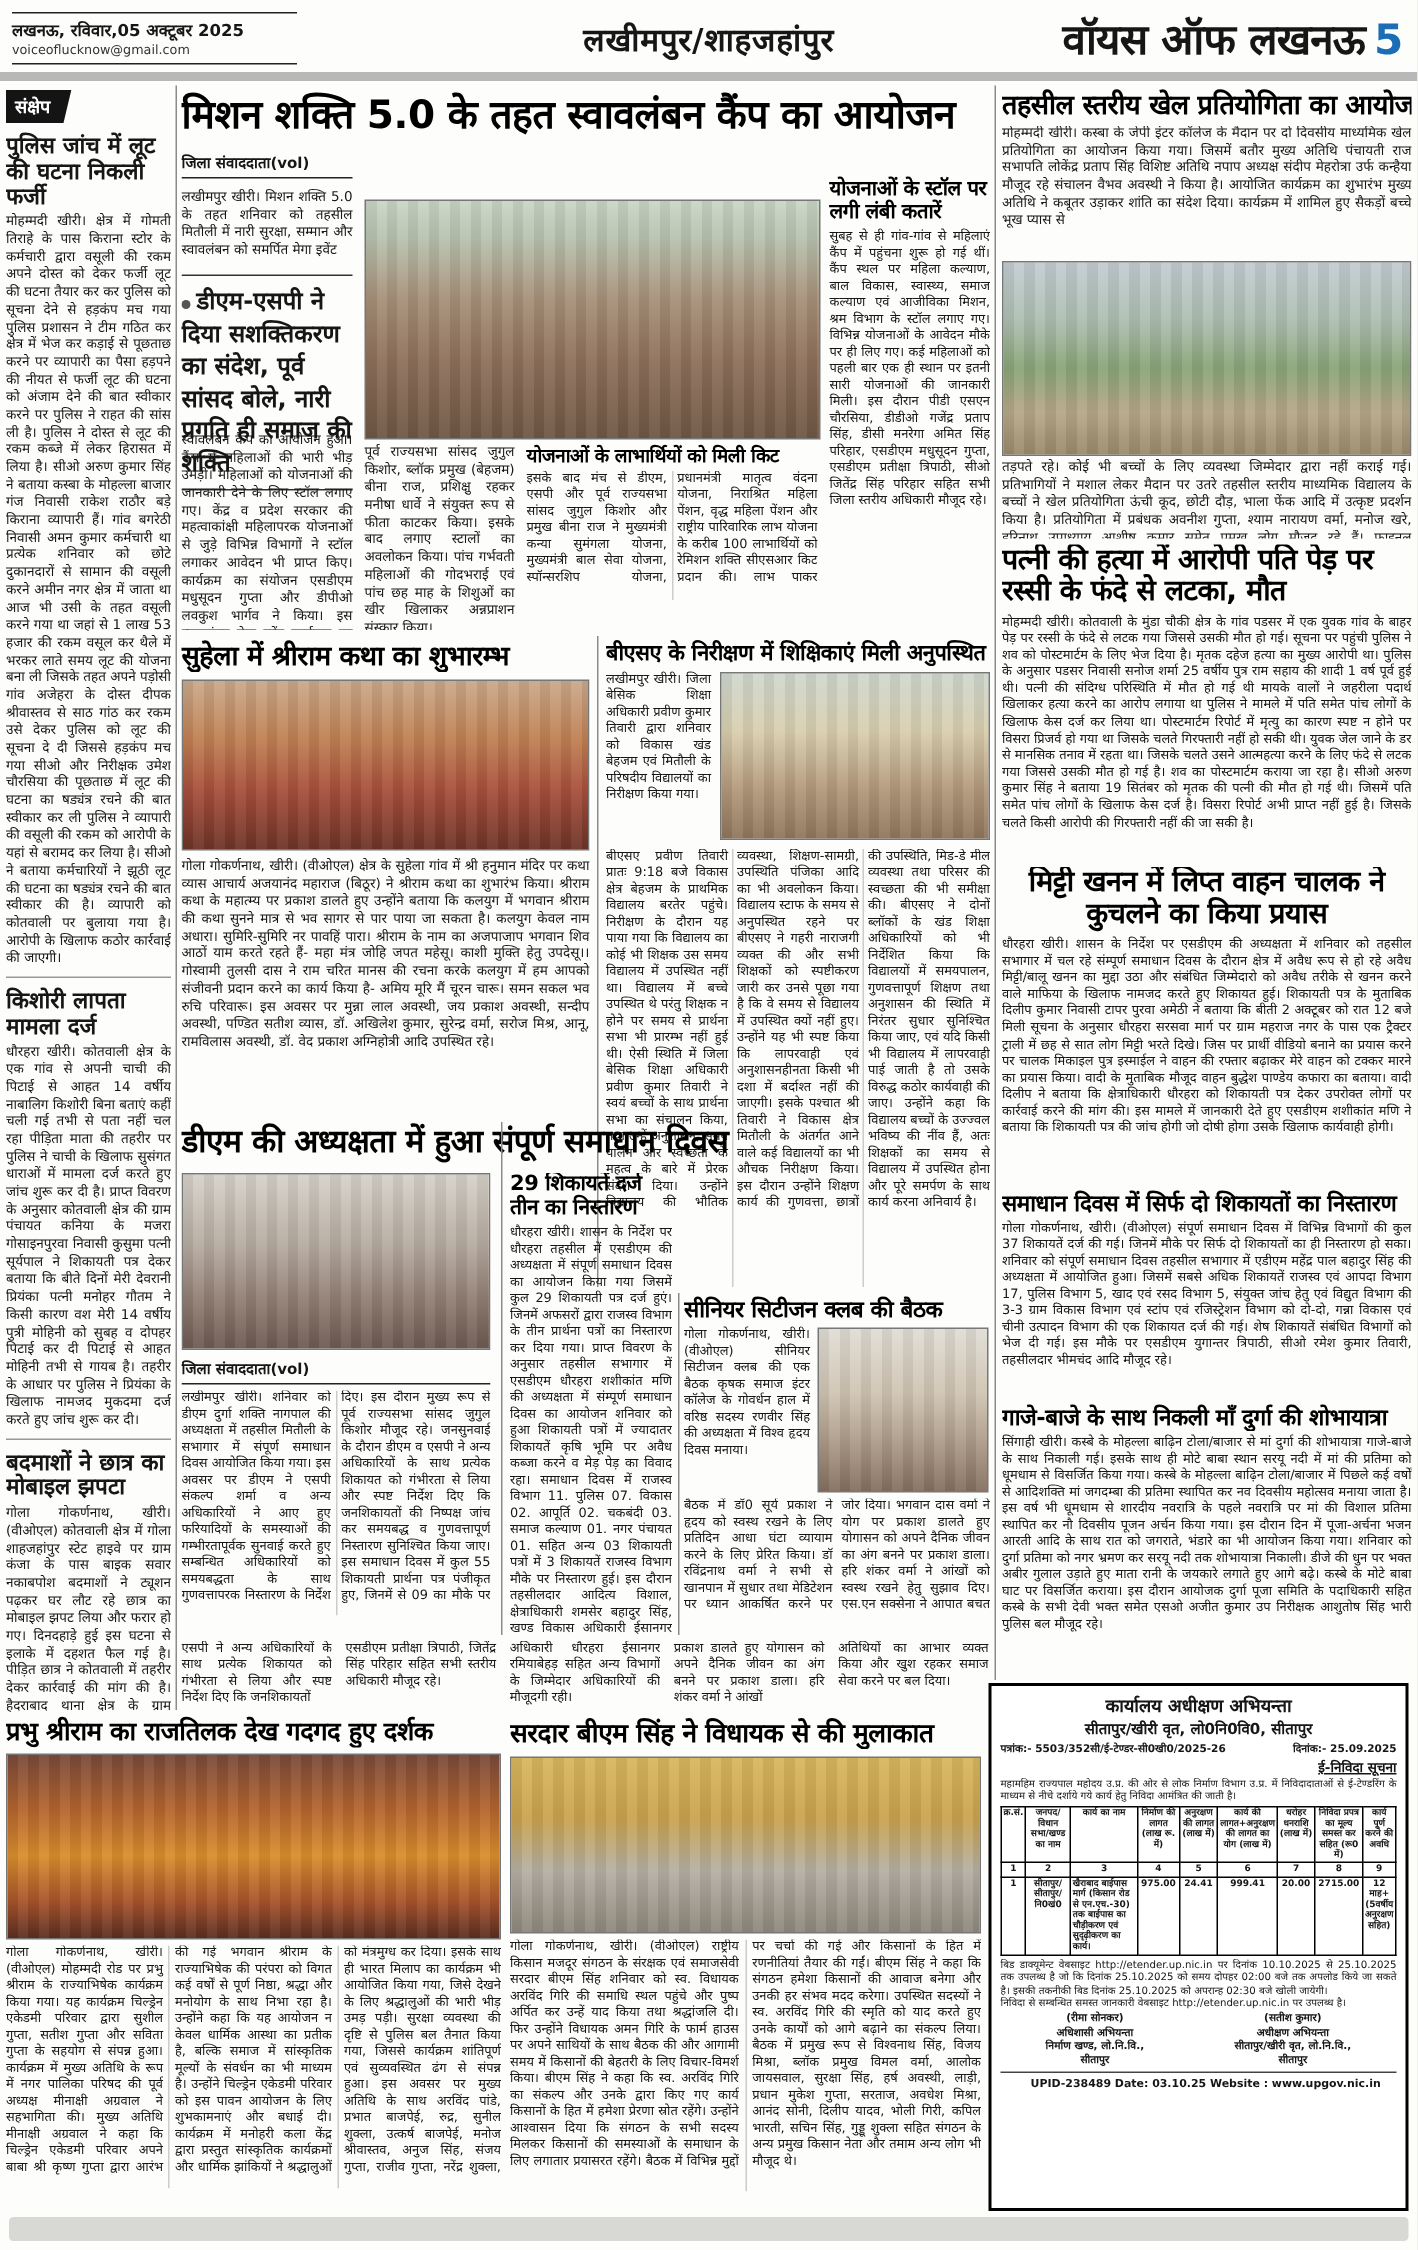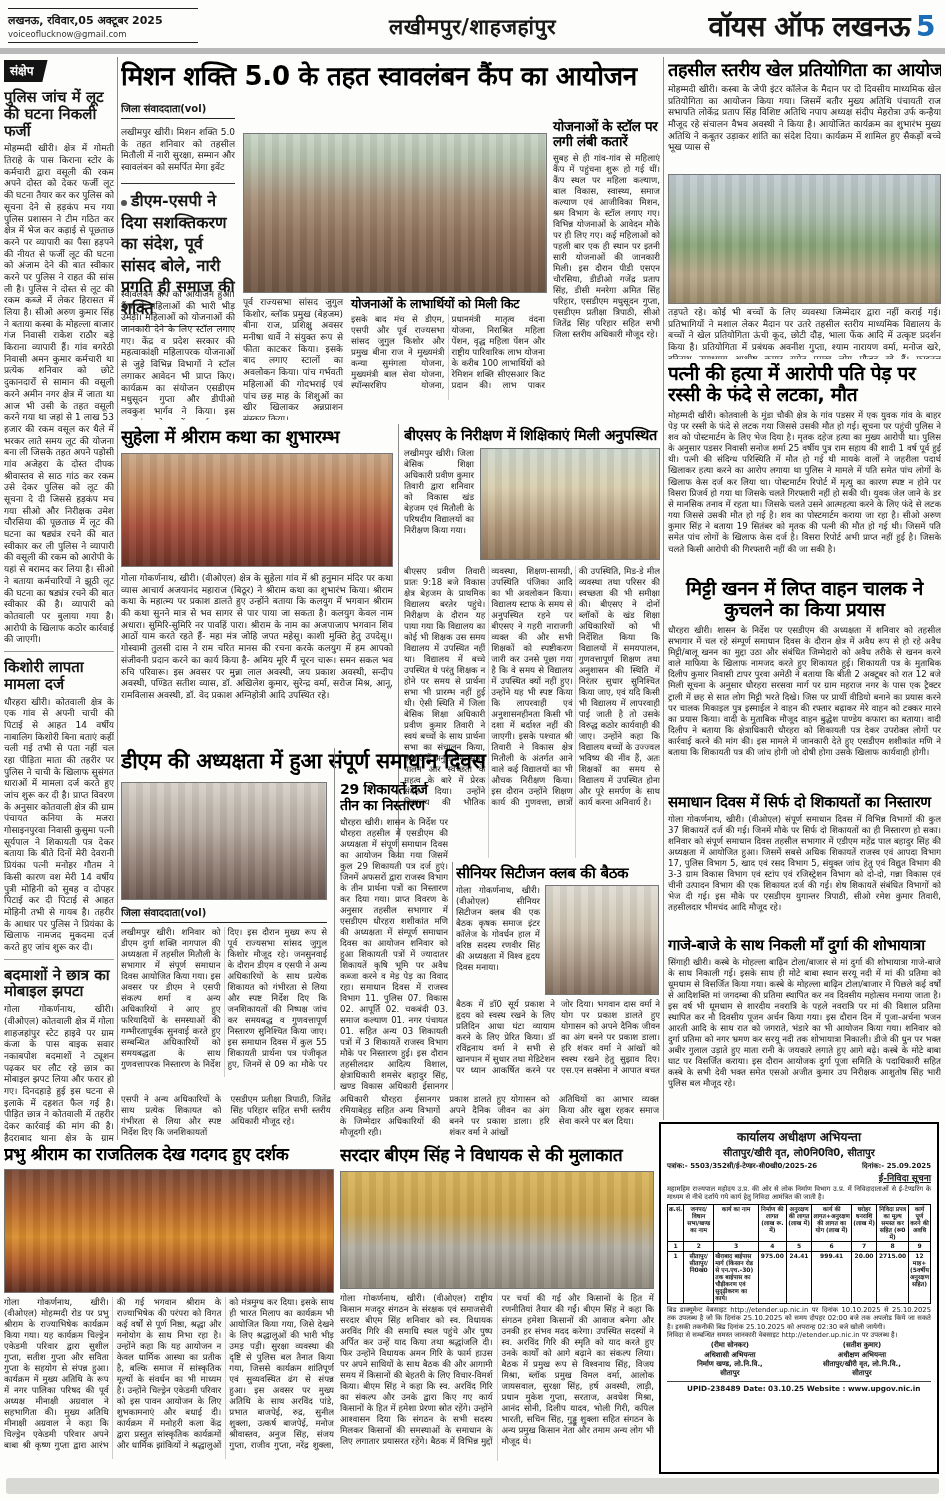--- a/index.html
+++ b/index.html
@@ -128,21 +128,21 @@
   <div class="vrule" style="left:117px;top:57px;height:1083px;"></div>
   <div class="vrule" style="left:663px;top:57px;height:1063px;"></div>
 
   <div class="art lead">
     <div class="h-one lead-h">मिशन शक्ति 5.0 के तहत स्वावलंबन कैंप का आयोजन</div>
     <div class="byline lead-byline">जिला संवाददाता(vol)</div>
     <div class="bd lead-intro">लखीमपुर खीरी। मिशन शक्ति 5.0 के तहत शनिवार को तहसील मितौली में नारी सुरक्षा, सम्मान और स्वावलंबन को समर्पित मेगा इवेंट</div>
     <div class="lead-stand"><span class="dot"></span><span>डीएम-एसपी ने दिया सशक्तिकरण का संदेश, पूर्व सांसद बोले, नारी प्रगति ही समाज की शक्ति</span></div>
     <div class="bd lead-col1b">स्वावलंबन कैंप का आयोजन हुआ। कैंप में महिलाओं की भारी भीड़ उमड़ी। महिलाओं को योजनाओं की जानकारी देने के लिए स्टॉल लगाए गए। केंद्र व प्रदेश सरकार की महत्वाकांक्षी महिलापरक योजनाओं से जुड़े विभिन्न विभागों ने स्टॉल लगाकर आवेदन भी प्राप्त किए। कार्यक्रम का संयोजन एसडीएम मधुसूदन गुप्ता और डीपीओ लवकुश भार्गव ने किया। इस स्वावलंबन मेगा इवेंट कार्यक्रम का शुभारंभ डीएम दुर्गा शक्ति नागपाल, एसपी संकल्प शर्मा,</div>
     <div class="photo ph-crowd lead-photo"></div>
-    <div class="bd lead-col2">पूर्व राज्यसभा सांसद जुगुल किशोर, ब्लॉक प्रमुख (बेहजम) बीना राज, प्रशिक्षु अवसर मनीषा धार्वे ने संयुक्त रूप से फीता काटकर किया। इसके बाद लगाए स्टालों का अवलोकन किया। पांच गर्भवती महिलाओं की गोदभराई एवं पांच छह माह के शिशुओं का खीर खिलाकर अन्नप्राशन संस्कार किया।</div>
+    <div class="bd lead-col2">पूर्व राज्यसभा सांसद जुगुल किशोर, ब्लॉक प्रमुख (बेहजम) बीना राज, प्रशिक्षु रहकर मनीषा धार्वे ने संयुक्त रूप से फीता काटकर किया। इसके बाद लगाए स्टालों का अवलोकन किया। पांच गर्भवती महिलाओं की गोदभराई एवं पांच छह माह के शिशुओं का खीर खिलाकर अन्नप्राशन संस्कार किया।</div>
     <div class="kit">
       <div class="h-wrap kit-h">योजनाओं के लाभार्थियों को मिली किट</div>
       <div class="bd-sm kit-b">इसके बाद मंच से डीएम, एसपी और पूर्व राज्यसभा सांसद जुगुल किशोर और प्रमुख बीना राज ने मुख्यमंत्री कन्या सुमंगला योजना, मुख्यमंत्री बाल सेवा योजना, स्पॉन्सरशिप योजना, प्रधानमंत्री मातृत्व वंदना योजना, निराश्रित महिला पेंशन, वृद्ध महिला पेंशन और राष्ट्रीय पारिवारिक लाभ योजना के करीब 100 लाभार्थियों को रेमिशन शक्ति सीएसआर किट प्रदान की। लाभ पाकर महिलाओं के चेहरे खुशी से खिल उठे। इसी के साथ पांच बेहतर कामकाज करने वाली आंगनबाड़ी कार्यकत्रियों को सम्मानित किया। वही 93 स्वयं सहायता समूहों को 1.84 करोड़ का सीसीएल का डेमो चेक प्रदान किया। इस किट में मच्छरदानी, छाता, पानी की बोतल, दो पैकेट सेनेटरी नैपकिन, टॉर्च मय बैट्री शामिल हैं।</div>
     </div>
     <div class="stall">
       <div class="h-wrap stall-h">योजनाओं के स्टॉल पर लगी लंबी कतारें</div>
       <div class="bd-sm">सुबह से ही गांव-गांव से महिलाएं कैंप में पहुंचना शुरू हो गई थीं। कैंप स्थल पर महिला कल्याण, बाल विकास, स्वास्थ्य, समाज कल्याण एवं आजीविका मिशन, श्रम विभाग के स्टॉल लगाए गए। विभिन्न योजनाओं के आवेदन मौके पर ही लिए गए। कई महिलाओं को पहली बार एक ही स्थान पर इतनी सारी योजनाओं की जानकारी मिली। इस दौरान पीडी एसएन चौरसिया, डीडीओ गजेंद्र प्रताप सिंह, डीसी मनरेगा अमित सिंह परिहार, एसडीएम मधुसूदन गुप्ता, एसडीएम प्रतीक्षा त्रिपाठी, सीओ जितेंद्र सिंह परिहार सहित सभी जिला स्तरीय अधिकारी मौजूद रहे।</div>
     </div>
   </div>
 

